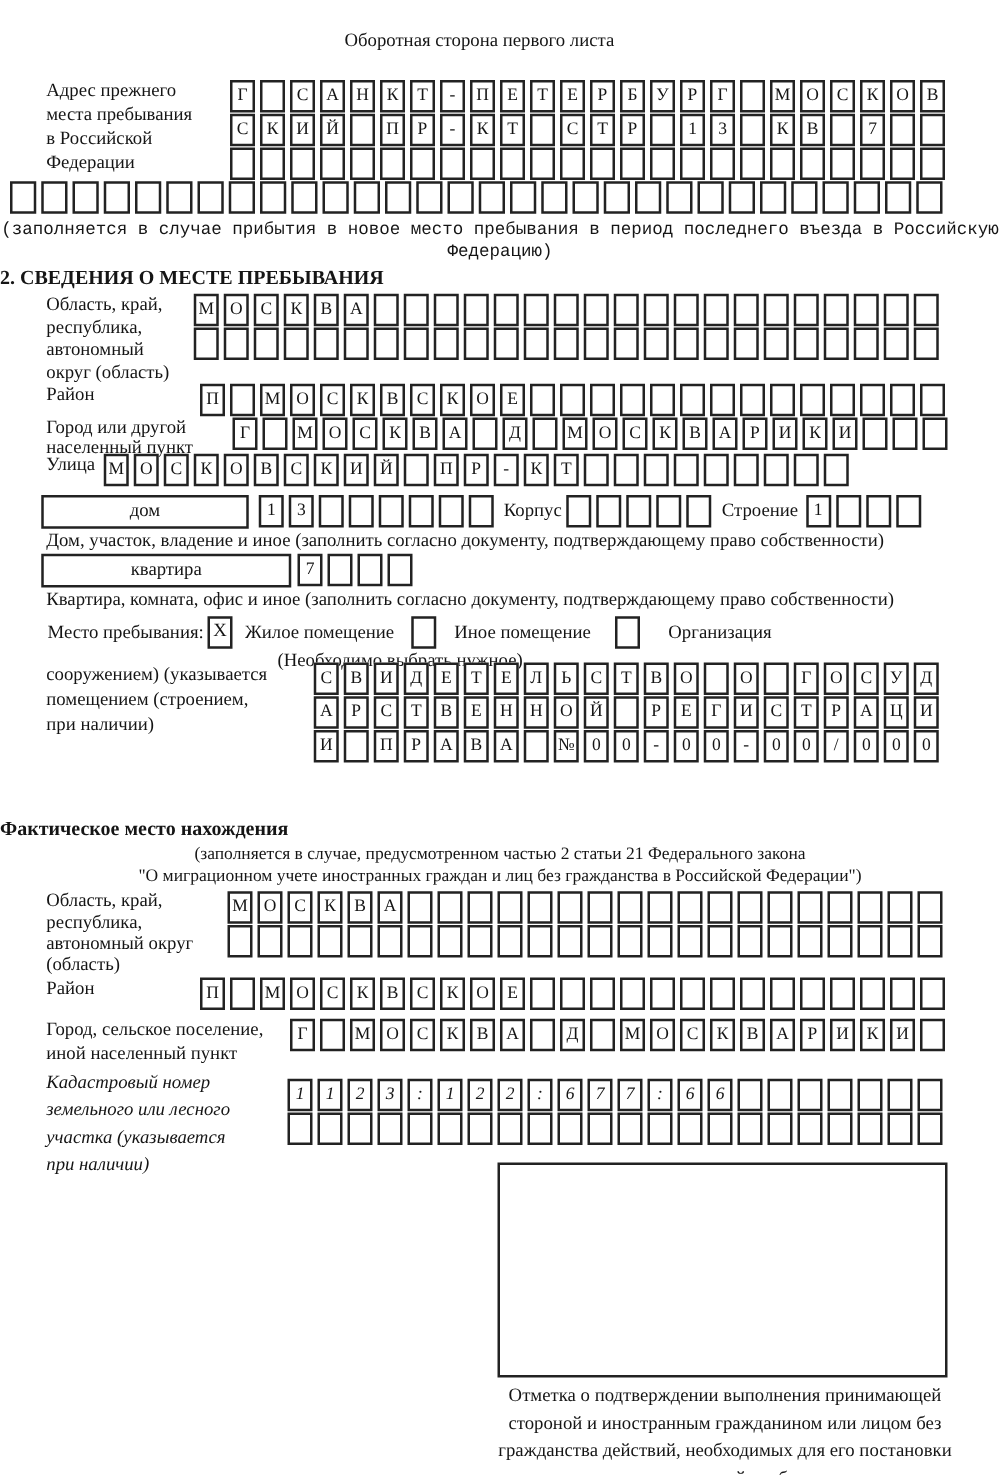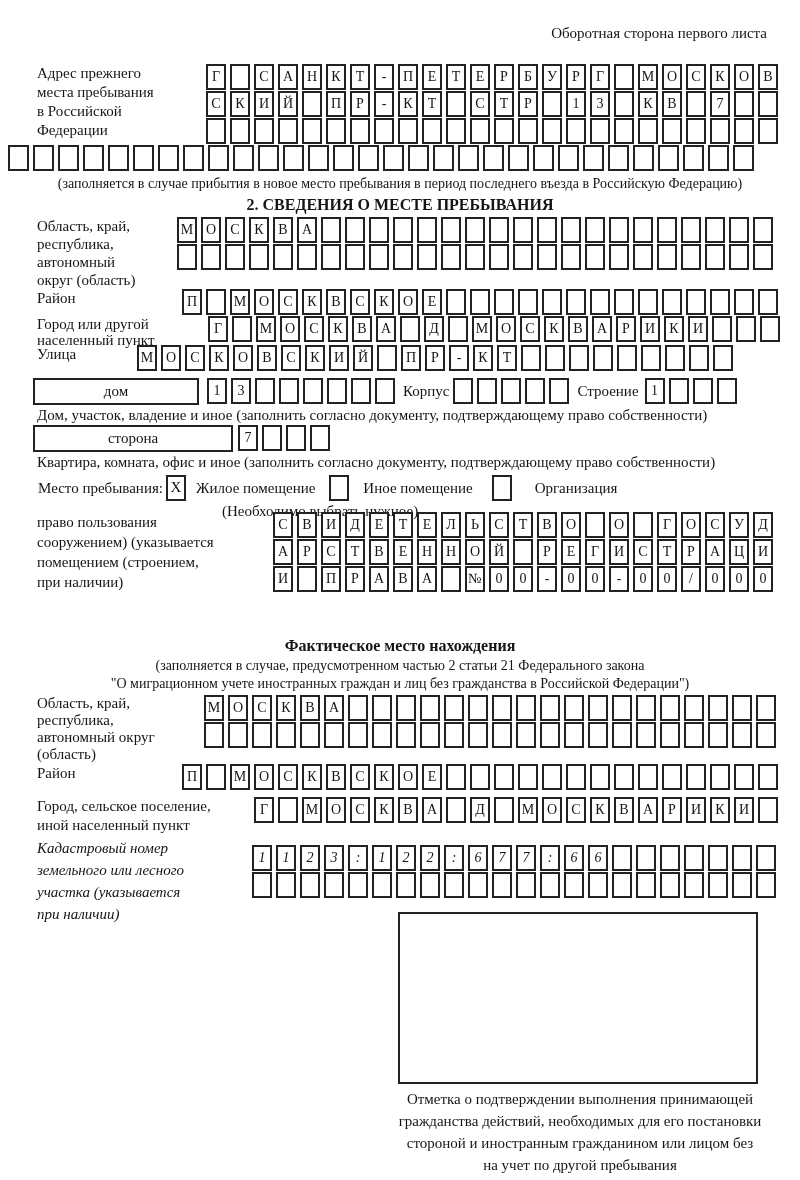--- a/index.html
+++ b/index.html
@@ -8,26 +8,26 @@
     font-family:"Liberation Serif","DejaVu Serif",serif;
     overflow:hidden;position:relative;
   }
   .cellrow{height:26px;margin-bottom:1px;white-space:nowrap;}
   .cell{
     display:inline-block;box-sizing:border-box;width:20px;height:26px;
     border:2px solid #222;margin-right:4px;text-align:center;
     font-size:14px;line-height:21px;vertical-align:top;background:#fff;
   }
   .wide .cell{width:21px;}
-  .frow{position:relative;padding-left:22px;}
+  .frow{position:relative;}
   .flabel{position:absolute;left:37px;top:0;font-size:15px;line-height:19px;}
   .lline{white-space:nowrap;}
-  #top-note{padding-top:24px;padding-right:33px;text-align:right;font-size:15px;line-height:19px;}
+  #top-note{padding-top:24px;padding-right:33px;text-align:center;font-size:15px;line-height:19px;}
   .center-note{font-size:14px;line-height:18px;text-align:center;}
-  .sec-title{font-size:16px;font-weight:bold;line-height:19px;text-align:center;}
+  .sec-title{font-size:16px;font-weight:bold;line-height:19px;text-align:left;}
   .caption{font-size:15px;line-height:19px;padding-left:37px;}
   .field-box{
     display:inline-block;box-sizing:border-box;height:27px;border:2px solid #222;
     text-align:center;font-size:15px;line-height:22px;vertical-align:top;background:#fff;
   }
   .inline-lbl{display:inline-block;font-size:15px;line-height:27px;vertical-align:top;}
   .cbox{
     display:inline-block;box-sizing:border-box;width:20px;height:26px;border:2px solid #222;
     font-size:15px;line-height:21px;text-align:center;vertical-align:top;background:#fff;
   }
@@ -49,21 +49,21 @@
       <div class="lline">в Российской</div>
       <div class="lline">Федерации</div>
     </div>
   <div class="fgrid" style="margin-left:184px;">
     <div class="cellrow"><span class="cell">Г</span><span class="cell"></span><span class="cell">С</span><span class="cell">А</span><span class="cell">Н</span><span class="cell">К</span><span class="cell">Т</span><span class="cell">-</span><span class="cell">П</span><span class="cell">Е</span><span class="cell">Т</span><span class="cell">Е</span><span class="cell">Р</span><span class="cell">Б</span><span class="cell">У</span><span class="cell">Р</span><span class="cell">Г</span><span class="cell"></span><span class="cell">М</span><span class="cell">О</span><span class="cell">С</span><span class="cell">К</span><span class="cell">О</span><span class="cell">В</span></div>
     <div class="cellrow"><span class="cell">С</span><span class="cell">К</span><span class="cell">И</span><span class="cell">Й</span><span class="cell"></span><span class="cell">П</span><span class="cell">Р</span><span class="cell">-</span><span class="cell">К</span><span class="cell">Т</span><span class="cell"></span><span class="cell">С</span><span class="cell">Т</span><span class="cell">Р</span><span class="cell"></span><span class="cell">1</span><span class="cell">3</span><span class="cell"></span><span class="cell">К</span><span class="cell">В</span><span class="cell"></span><span class="cell">7</span><span class="cell"></span><span class="cell"></span></div>
     <div class="cellrow"><span class="cell"></span><span class="cell"></span><span class="cell"></span><span class="cell"></span><span class="cell"></span><span class="cell"></span><span class="cell"></span><span class="cell"></span><span class="cell"></span><span class="cell"></span><span class="cell"></span><span class="cell"></span><span class="cell"></span><span class="cell"></span><span class="cell"></span><span class="cell"></span><span class="cell"></span><span class="cell"></span><span class="cell"></span><span class="cell"></span><span class="cell"></span><span class="cell"></span><span class="cell"></span><span class="cell"></span></div>
   </div>
 </div>
 <div class="cellrow wide" style="margin-top:1px;margin-left:8px;"><span class="cell"></span><span class="cell"></span><span class="cell"></span><span class="cell"></span><span class="cell"></span><span class="cell"></span><span class="cell"></span><span class="cell"></span><span class="cell"></span><span class="cell"></span><span class="cell"></span><span class="cell"></span><span class="cell"></span><span class="cell"></span><span class="cell"></span><span class="cell"></span><span class="cell"></span><span class="cell"></span><span class="cell"></span><span class="cell"></span><span class="cell"></span><span class="cell"></span><span class="cell"></span><span class="cell"></span><span class="cell"></span><span class="cell"></span><span class="cell"></span><span class="cell"></span><span class="cell"></span><span class="cell"></span></div>
-<div class="center-note" style="margin-top:4px;">(заполняется в случае прибытия в новое место пребывания в период последнего въезда в Российскую Федерацию)</div>
+<div class="center-note" style="margin-top:4px;font-family:Liberation Mono, monospace;">(заполняется в случае прибытия в новое место пребывания в период последнего въезда в Российскую Федерацию)</div>
 
 <div class="sec-title" style="margin-top:2px;">2. СВЕДЕНИЯ О МЕСТЕ ПРЕБЫВАНИЯ</div>
 
 <div class="frow" style="margin-top:3px;height:54px;">
   <div class="flabel" style="line-height:18px;">
       <div class="lline">Область, край,</div>
       <div class="lline">республика,</div>
       <div class="lline">автономный</div>
       <div class="lline">округ (область)</div>
     </div>
@@ -85,43 +85,42 @@
       <div class="lline">Город или другой</div>
       <div class="lline">населенный пункт</div>
     </div>
   <div class="fgrid" style="margin-left:186px;">
     <div class="cellrow"><span class="cell">Г</span><span class="cell"></span><span class="cell">М</span><span class="cell">О</span><span class="cell">С</span><span class="cell">К</span><span class="cell">В</span><span class="cell">А</span><span class="cell"></span><span class="cell">Д</span><span class="cell"></span><span class="cell">М</span><span class="cell">О</span><span class="cell">С</span><span class="cell">К</span><span class="cell">В</span><span class="cell">А</span><span class="cell">Р</span><span class="cell">И</span><span class="cell">К</span><span class="cell">И</span><span class="cell"></span><span class="cell"></span><span class="cell"></span></div>
   </div>
 </div>
 
 <div class="frow" style="margin-top:2px;height:27px;">
   <div class="flabel">Улица</div>
-  <div class="fgrid" style="margin-left:115px;">
+  <div class="fgrid" style="margin-left:83px;">
     <div class="cellrow"><span class="cell">М</span><span class="cell">О</span><span class="cell">С</span><span class="cell">К</span><span class="cell">О</span><span class="cell">В</span><span class="cell">С</span><span class="cell">К</span><span class="cell">И</span><span class="cell">Й</span><span class="cell"></span><span class="cell">П</span><span class="cell">Р</span><span class="cell">-</span><span class="cell">К</span><span class="cell">Т</span><span class="cell"></span><span class="cell"></span><span class="cell"></span><span class="cell"></span><span class="cell"></span><span class="cell"></span><span class="cell"></span><span class="cell"></span><span class="cell"></span></div>
   </div>
 </div>
 
 <div style="margin-top:6px;white-space:nowrap;">
   <span class="field-box" style="margin-left:33px;width:166px;">дом</span><span class="cellrow" style="display:inline-block;margin-left:8px;"><span class="cell">1</span><span class="cell">3</span><span class="cell"></span><span class="cell"></span><span class="cell"></span><span class="cell"></span><span class="cell"></span><span class="cell"></span></span><span class="inline-lbl" style="margin-left:4px;">Корпус</span><span class="cellrow" style="display:inline-block;margin-left:4px;"><span class="cell"></span><span class="cell"></span><span class="cell"></span><span class="cell"></span><span class="cell"></span></span><span class="inline-lbl" style="margin-left:4px;">Строение</span><span class="cellrow" style="display:inline-block;margin-left:6px;"><span class="cell">1</span><span class="cell"></span><span class="cell"></span><span class="cell"></span></span>
 </div>
 <div class="caption" style="margin-top:1px;">Дом, участок, владение и иное (заполнить согласно документу, подтверждающему право собственности)</div>
 
 <div style="margin-top:0;white-space:nowrap;">
-  <span class="field-box" style="margin-left:33px;width:200px;">сторона</span><span class="cellrow" style="display:inline-block;margin-left:5px;"><span class="cell">7</span><span class="cell"></span><span class="cell"></span><span class="cell"></span></span>
+  <span class="field-box" style="margin-left:33px;width:200px;">квартира</span><span class="cellrow" style="display:inline-block;margin-left:5px;"><span class="cell">7</span><span class="cell"></span><span class="cell"></span><span class="cell"></span></span>
 </div>
 <div class="caption" style="margin-top:1px;">Квартира, комната, офис и иное (заполнить согласно документу, подтверждающему право собственности)</div>
 
 <div style="margin-top:3px;white-space:nowrap;height:26px;">
   <span class="stay-lbl" style="margin-left:38px;">Место пребывания:</span><span class="cbox" style="margin-left:3px;">X</span><span class="stay-lbl" style="margin-left:10px;">Жилое помещение</span><span class="cbox" style="margin-left:14px;"></span><span class="stay-lbl" style="margin-left:14px;">Иное помещение</span><span class="cbox" style="margin-left:19px;"></span><span class="stay-lbl" style="margin-left:23px;">Организация</span>
 </div>
 <div style="margin-top:1px;margin-left:222px;font-size:15px;line-height:18px;">(Необходимо выбрать нужное)</div>
 
 <div class="frow" style="margin-top:-8px;height:81px;">
   <div class="flabel" style="line-height:20px;">
-      <div class="lline">право пользования</div>
       <div class="lline">сооружением) (указывается</div>
       <div class="lline">помещением (строением,</div>
       <div class="lline">при наличии)</div>
     </div>
   <div class="fgrid" style="margin-left:251px;">
     <div class="cellrow"><span class="cell">С</span><span class="cell">В</span><span class="cell">И</span><span class="cell">Д</span><span class="cell">Е</span><span class="cell">Т</span><span class="cell">Е</span><span class="cell">Л</span><span class="cell">Ь</span><span class="cell">С</span><span class="cell">Т</span><span class="cell">В</span><span class="cell">О</span><span class="cell"></span><span class="cell">О</span><span class="cell"></span><span class="cell">Г</span><span class="cell">О</span><span class="cell">С</span><span class="cell">У</span><span class="cell">Д</span></div>
     <div class="cellrow"><span class="cell">А</span><span class="cell">Р</span><span class="cell">С</span><span class="cell">Т</span><span class="cell">В</span><span class="cell">Е</span><span class="cell">Н</span><span class="cell">Н</span><span class="cell">О</span><span class="cell">Й</span><span class="cell"></span><span class="cell">Р</span><span class="cell">Е</span><span class="cell">Г</span><span class="cell">И</span><span class="cell">С</span><span class="cell">Т</span><span class="cell">Р</span><span class="cell">А</span><span class="cell">Ц</span><span class="cell">И</span></div>
     <div class="cellrow"><span class="cell">И</span><span class="cell"></span><span class="cell">П</span><span class="cell">Р</span><span class="cell">А</span><span class="cell">В</span><span class="cell">А</span><span class="cell"></span><span class="cell">№</span><span class="cell">0</span><span class="cell">0</span><span class="cell">-</span><span class="cell">0</span><span class="cell">0</span><span class="cell">-</span><span class="cell">0</span><span class="cell">0</span><span class="cell">/</span><span class="cell">0</span><span class="cell">0</span><span class="cell">0</span></div>
   </div>
 </div>
@@ -169,16 +168,16 @@
     </div>
   <div class="fgrid" style="margin-left:230px;border-radius:23px;">
     <div class="cellrow"><span class="cell">1</span><span class="cell">1</span><span class="cell">2</span><span class="cell">3</span><span class="cell">:</span><span class="cell">1</span><span class="cell">2</span><span class="cell">2</span><span class="cell">:</span><span class="cell">6</span><span class="cell">7</span><span class="cell">7</span><span class="cell">:</span><span class="cell">6</span><span class="cell">6</span><span class="cell"></span><span class="cell"></span><span class="cell"></span><span class="cell"></span><span class="cell"></span><span class="cell"></span><span class="cell"></span></div>
     <div class="cellrow"><span class="cell"></span><span class="cell"></span><span class="cell"></span><span class="cell"></span><span class="cell"></span><span class="cell"></span><span class="cell"></span><span class="cell"></span><span class="cell"></span><span class="cell"></span><span class="cell"></span><span class="cell"></span><span class="cell"></span><span class="cell"></span><span class="cell"></span><span class="cell"></span><span class="cell"></span><span class="cell"></span><span class="cell"></span><span class="cell"></span><span class="cell"></span><span class="cell"></span></div>
   </div>
 </div>
 
 <div id="conf-box"></div>
 <div id="conf-caption">
     <div class="lline">Отметка о подтверждении выполнения принимающей</div>
+    <div class="lline">стороной и иностранным гражданином или лицом без</div>
     <div class="lline">гражданства действий, необходимых для его постановки</div>
-    <div class="lline">стороной и иностранным гражданином или лицом без</div>
     <div class="lline">на учет по другой пребывания</div>
   </div>
 
 </body></html>

